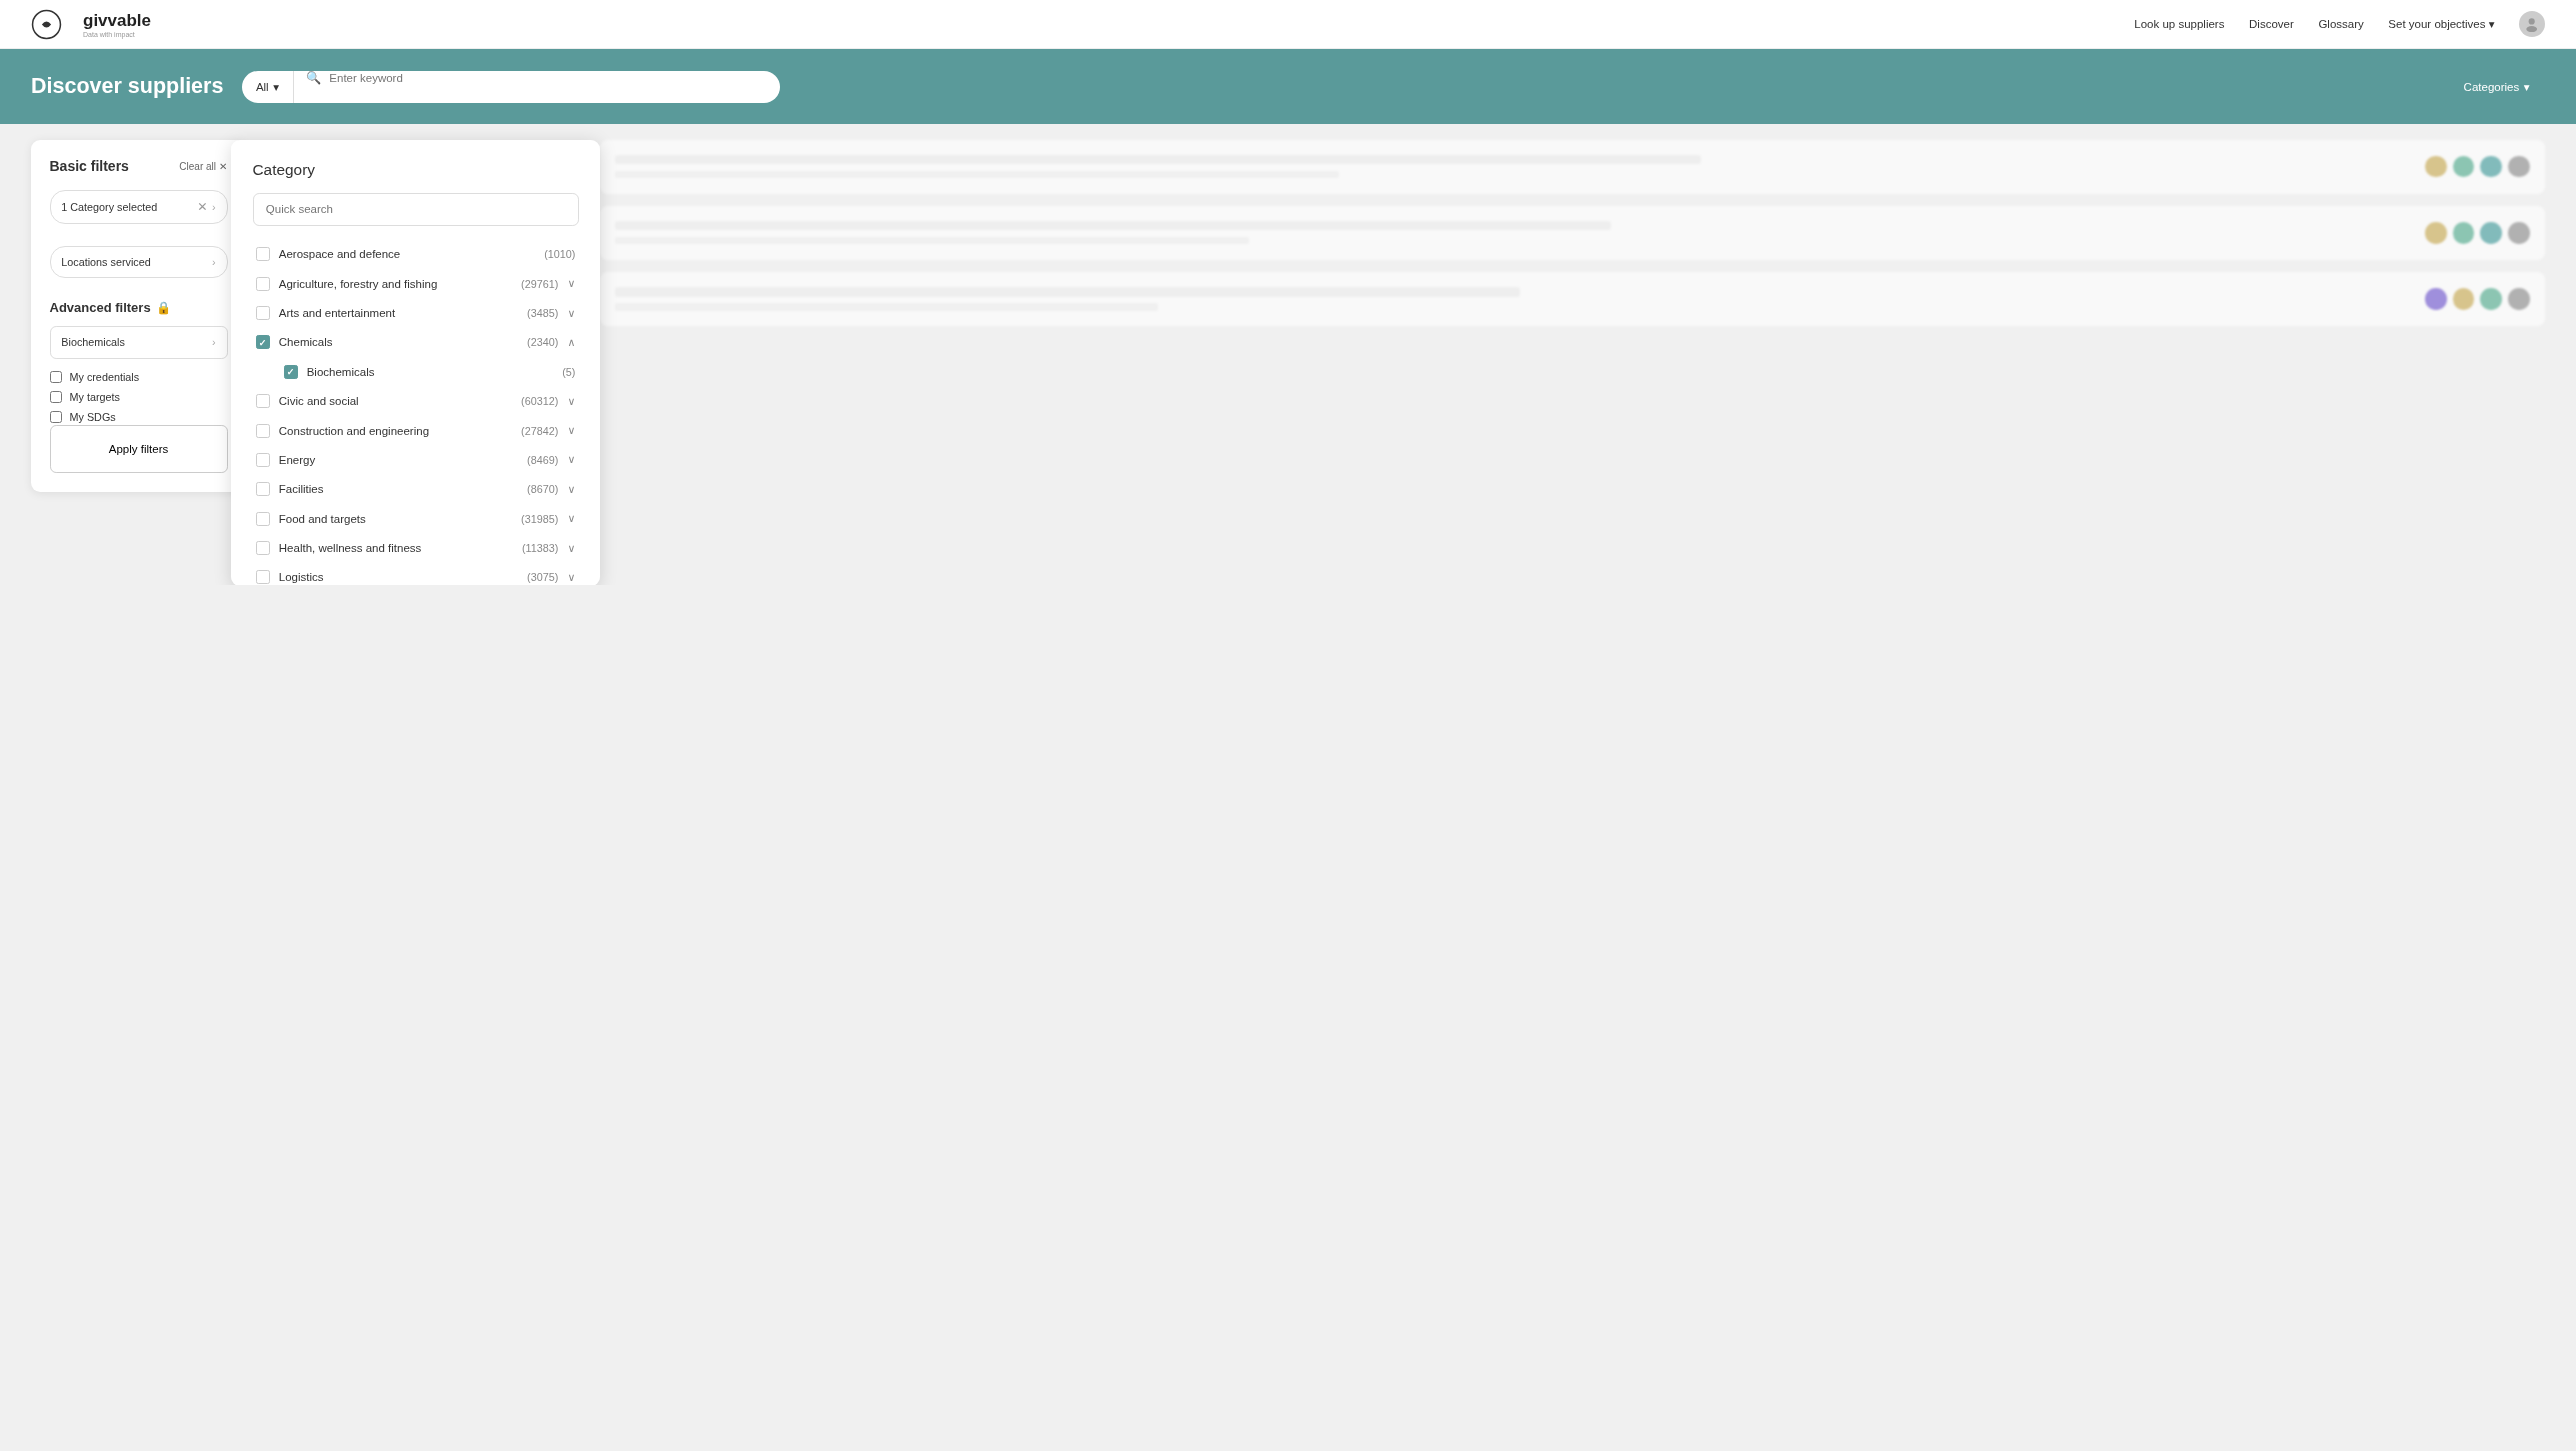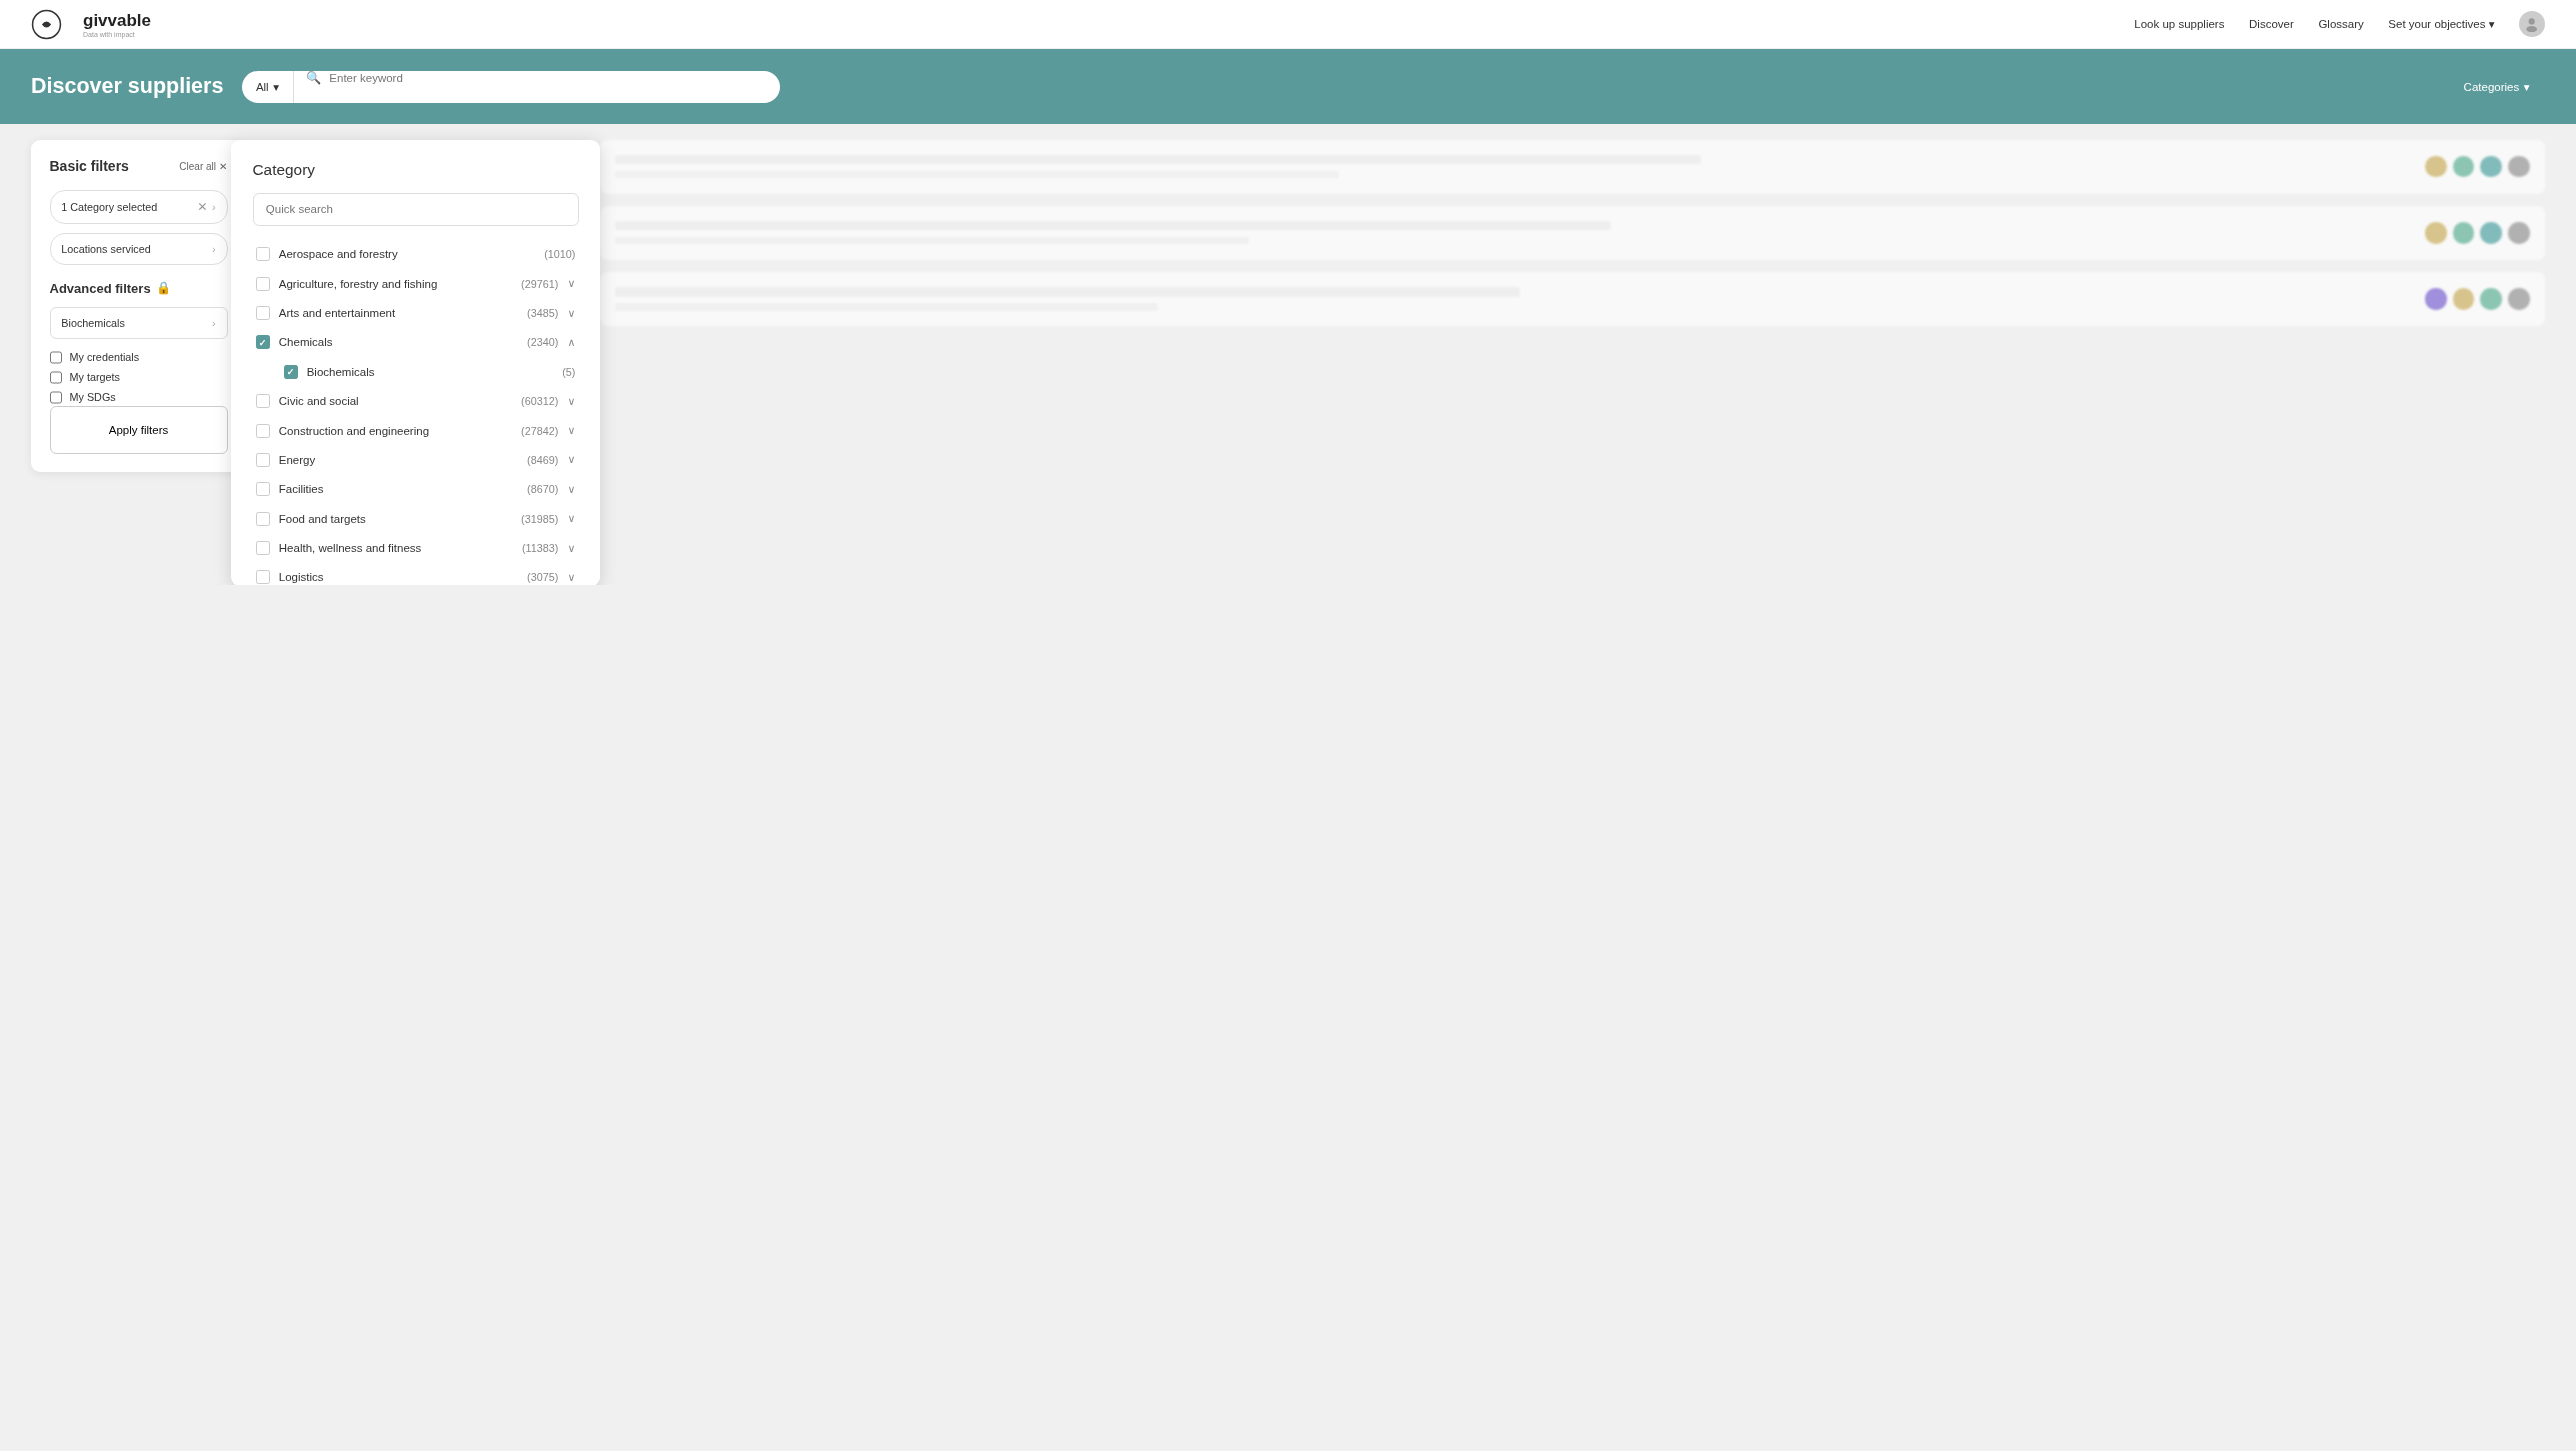--- a/index.html
+++ b/index.html
@@ -155,21 +155,21 @@
       align-items: center;
       gap: 3.1px;
     }
     .filter-chip {
       border: 1.2px solid #ddd;
       border-radius: 15px;
       padding: 9.2px 10.8px;
       display: flex;
       align-items: center;
       justify-content: space-between;
-      margin-bottom: 9px;
+      margin-bottom: 22px;
       cursor: pointer;
       font-size: 10.8px;
       gap: 33px;
     }
     .filter-chip-left { display: flex; align-items: center; gap: 6.2px; }
     .chip-x { color: #999; font-size: 12.3px; cursor: pointer; }
 
     .section-title {
       font-size: 13px;
       font-weight: 700;
@@ -435,21 +435,21 @@
 
   <div class="category-panel">
     <div class="category-title">Category</div>
 
     <input class="quick-search-input" type="text" placeholder="Quick search" style="">
 
     <div class="category-list">
 
       <div class="category-item">
         <div class="cat-checkbox"></div>
-        <span class="cat-name">Aerospace and forestry</span>
+        <span class="cat-name">Aerospace and defence</span>
         <span class="cat-count">(1010)</span>
       </div>
 
       <div class="category-item">
         <div class="cat-checkbox"></div>
         <span class="cat-name">Agriculture, forestry and fishing</span>
         <span class="cat-count">(29761)</span>
         <span class="cat-expand">∨</span>
       </div>
 

